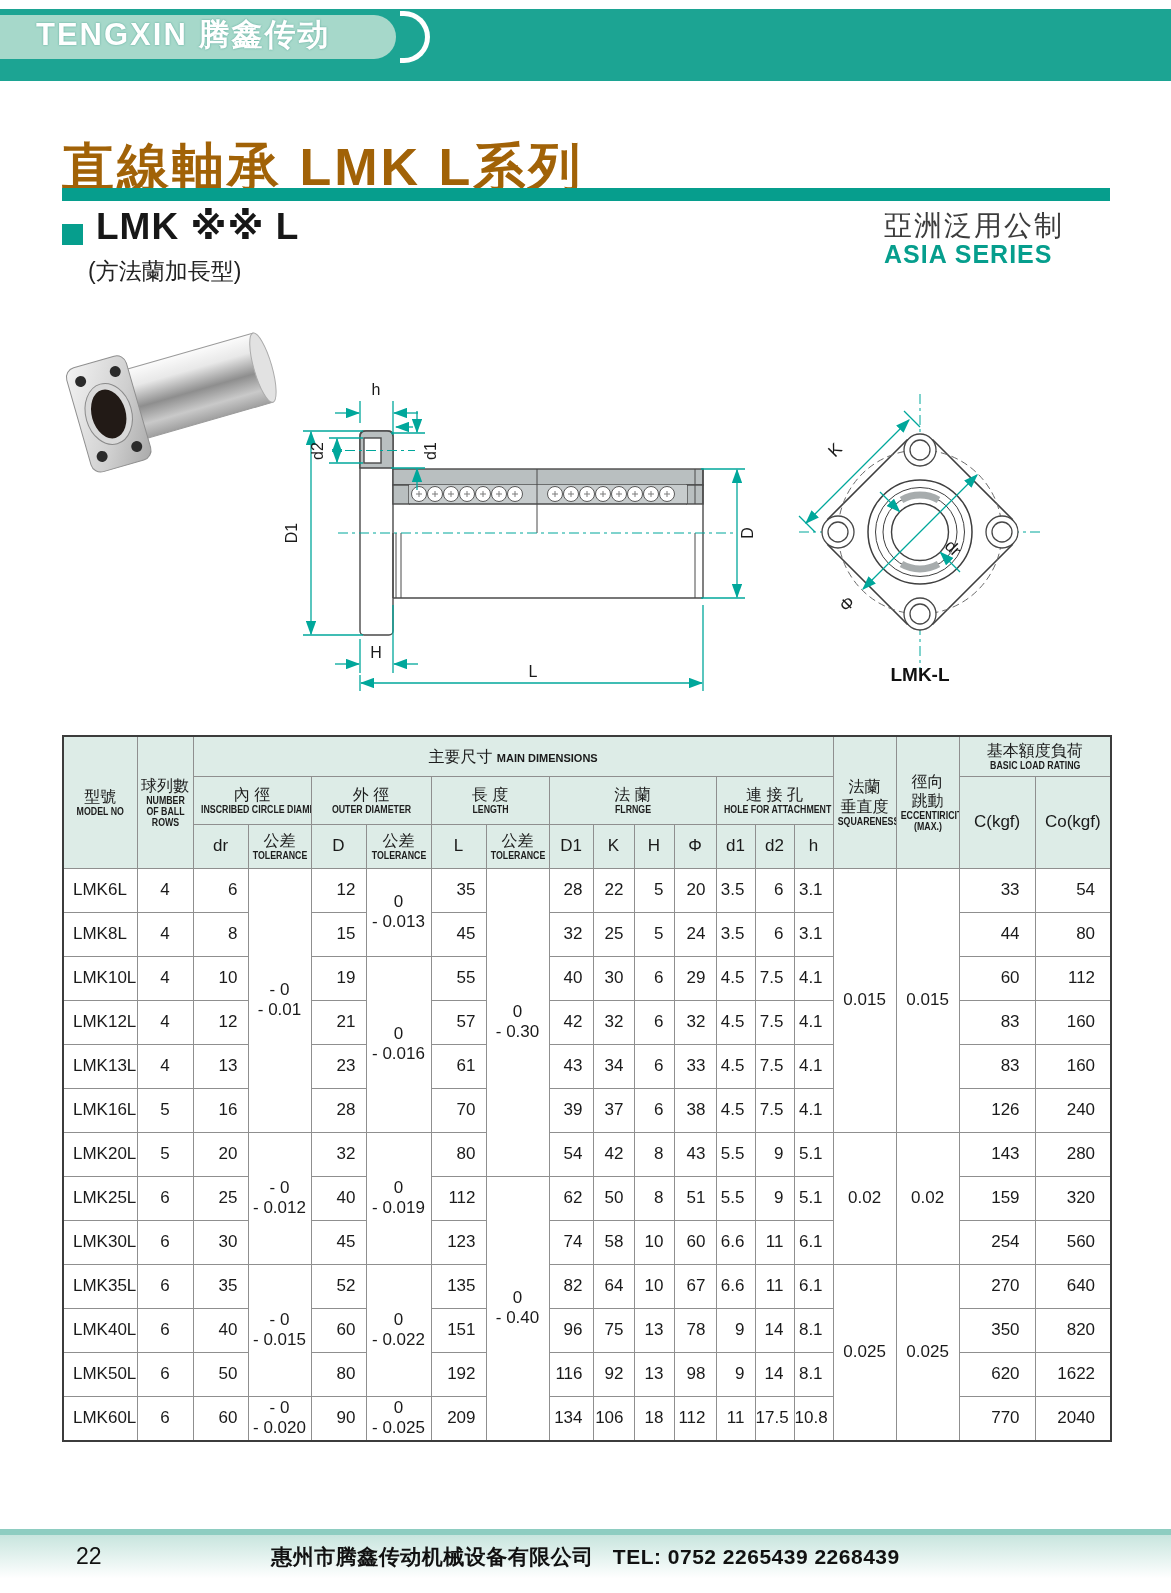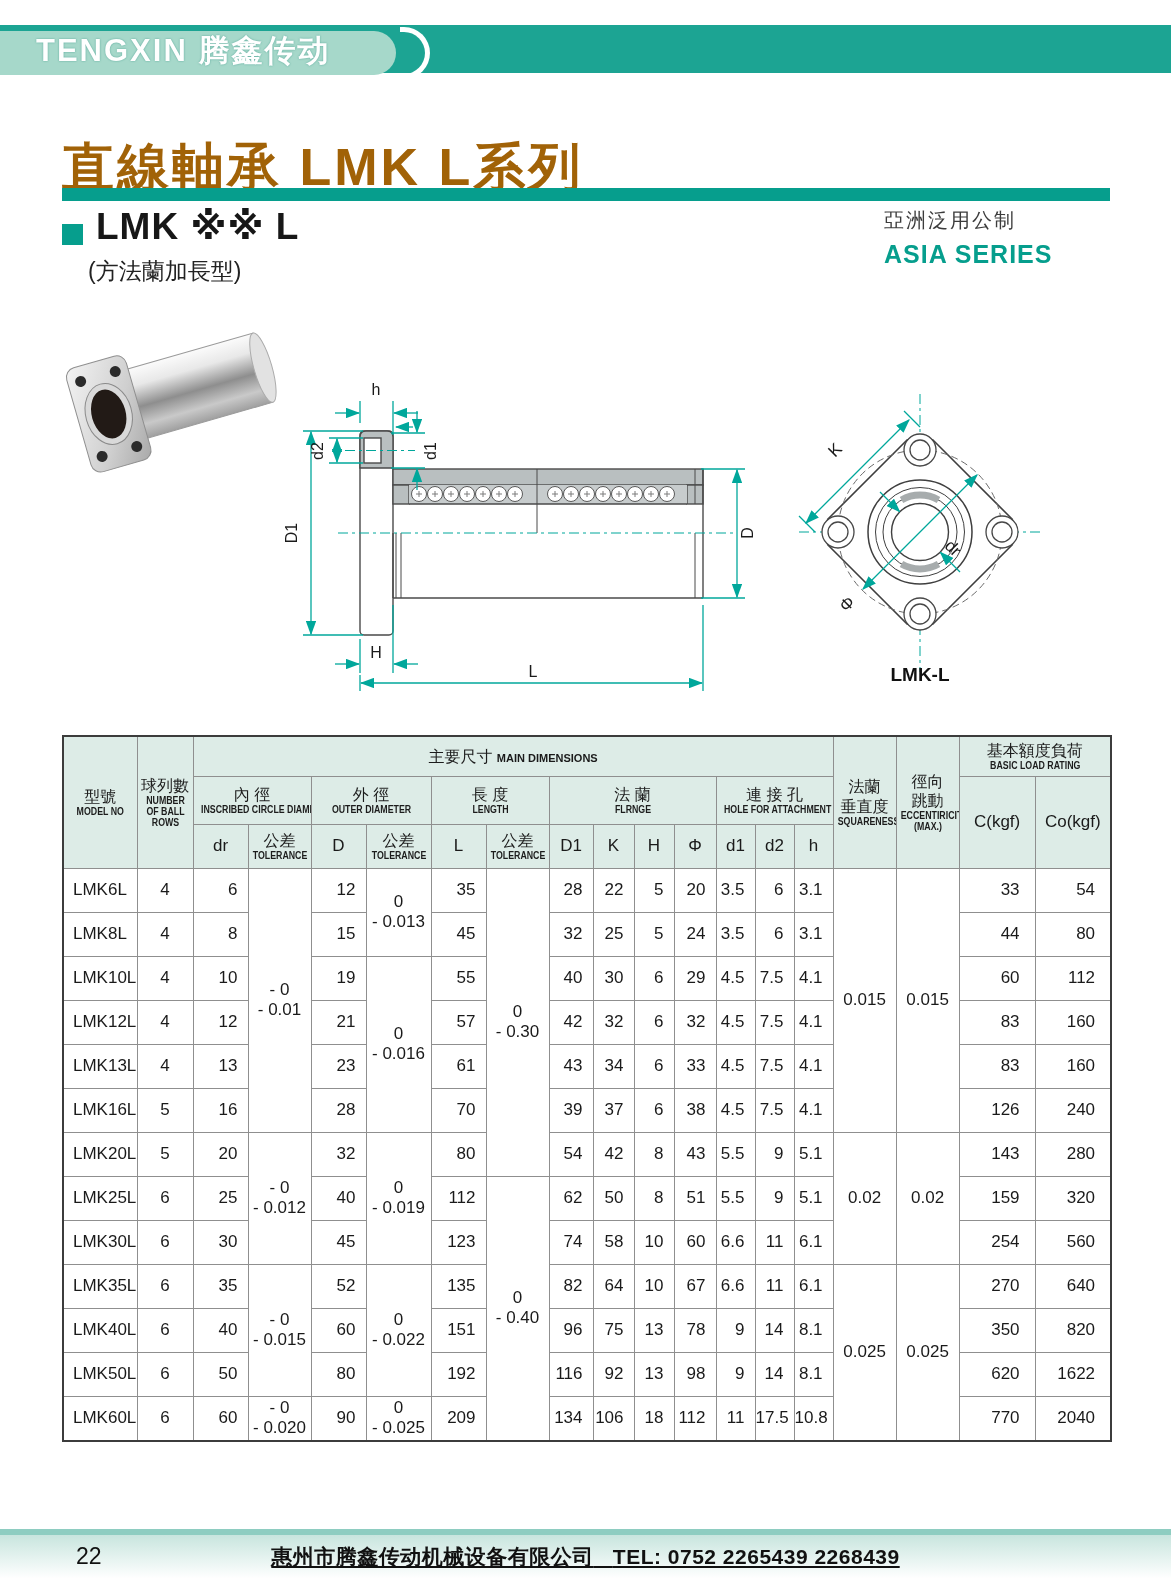--- a/index.html
+++ b/index.html
@@ -1,35 +1,35 @@
 <!DOCTYPE html>
 <html><head>
 <meta charset="utf-8">
 <style>
   html,body{margin:0;padding:0;}
   body{width:1171px;height:1593px;background:#fff;position:relative;overflow:hidden;
        font-family:"Liberation Sans","DejaVu Sans",sans-serif;color:#1a1a1a;}
   #page{position:absolute;inset:0;}
 
   
-  .band{position:absolute;left:0;top:25px;width:100%;height:48px;background:#1ca493;}
+  .band{position:absolute;left:0;top:9px;width:100%;height:72px;background:#1ca493;}
   .lozenge{position:absolute;left:0;top:6px;width:396px;height:44px;background:#a6d8ca;
            border-radius:0 22px 22px 0;}
   .band-arc{position:absolute;left:400px;top:2px;width:30px;height:52px;background:transparent;
             border:5px solid #fff;border-left:none;border-radius:0 26px 26px 0;box-sizing:border-box;}
   .logo-text{position:absolute;left:36px;top:5px;font-size:31px;font-weight:bold;color:#fff;
              letter-spacing:2px;text-shadow:0 0 2px rgba(10,120,105,.55);white-space:nowrap;}
 
   
   .page-title{position:absolute;left:62px;top:133px;font-size:52px;font-weight:bold;letter-spacing:3px;color:#a16207;}
   .title-bar{position:absolute;left:62px;top:188px;width:1048px;height:13px;background:#069e8d;}
   .bullet{position:absolute;left:62px;top:224px;width:21px;height:21px;background:#069e8d;}
   .series-code{position:absolute;left:96px;top:205px;font-size:37px;font-weight:bold;color:#171717;letter-spacing:1px;}
   .series-sub{position:absolute;left:88px;top:256px;font-size:23px;color:#222;}
-  .region-zh{position:absolute;left:884px;top:207px;font-size:20px;color:#3c3c3c;letter-spacing:2px;text-align:center;}
+  .region-zh{position:absolute;left:884px;top:207px;font-size:28px;color:#3c3c3c;letter-spacing:2px;text-align:center;}
   .region-en{position:absolute;left:884px;top:240px;font-size:25px;font-weight:bold;color:#069e8d;letter-spacing:1px;}
 
   .unit-note{position:absolute;top:710px;left:0;width:1108px;text-align:right;font-size:16px;color:#222;}
 
   
   .art{position:absolute;}
 
   
   .tblwrap{position:absolute;left:62px;top:735px;}
   table{border-collapse:collapse;table-layout:fixed;width:1048px;border:2.5px solid #3c3c3c;}
@@ -48,21 +48,21 @@
   .c-num{text-align:right;padding-right:10px;}
   .c-load{padding-right:15px;}
   .c-merge{text-align:center;font-size:17px;line-height:1.2;}
 
   
   .foot-line{position:absolute;left:0;top:1529px;width:100%;height:6px;background:#8ecdc1;}
   .foot-band{position:absolute;left:0;top:1535px;width:100%;height:58px;
              background:linear-gradient(#c8e5de,#ffffff 75%);}
   .page-num{position:absolute;left:76px;top:8px;font-size:23px;color:#111;}
   .foot-company{position:absolute;left:0;top:8px;width:100%;text-align:center;font-size:21px;
-                font-weight:bold;color:#111;letter-spacing:.5px;text-decoration:underline;}
+                font-weight:bold;color:#111;letter-spacing:.5px;}
 </style>
 </head>
 <body>
 
 <div id="page">
 
   <div class="band">
     <div class="lozenge"></div>
     <div class="band-arc"></div>
     <div class="logo-text">TENGXIN 腾鑫传动</div>

